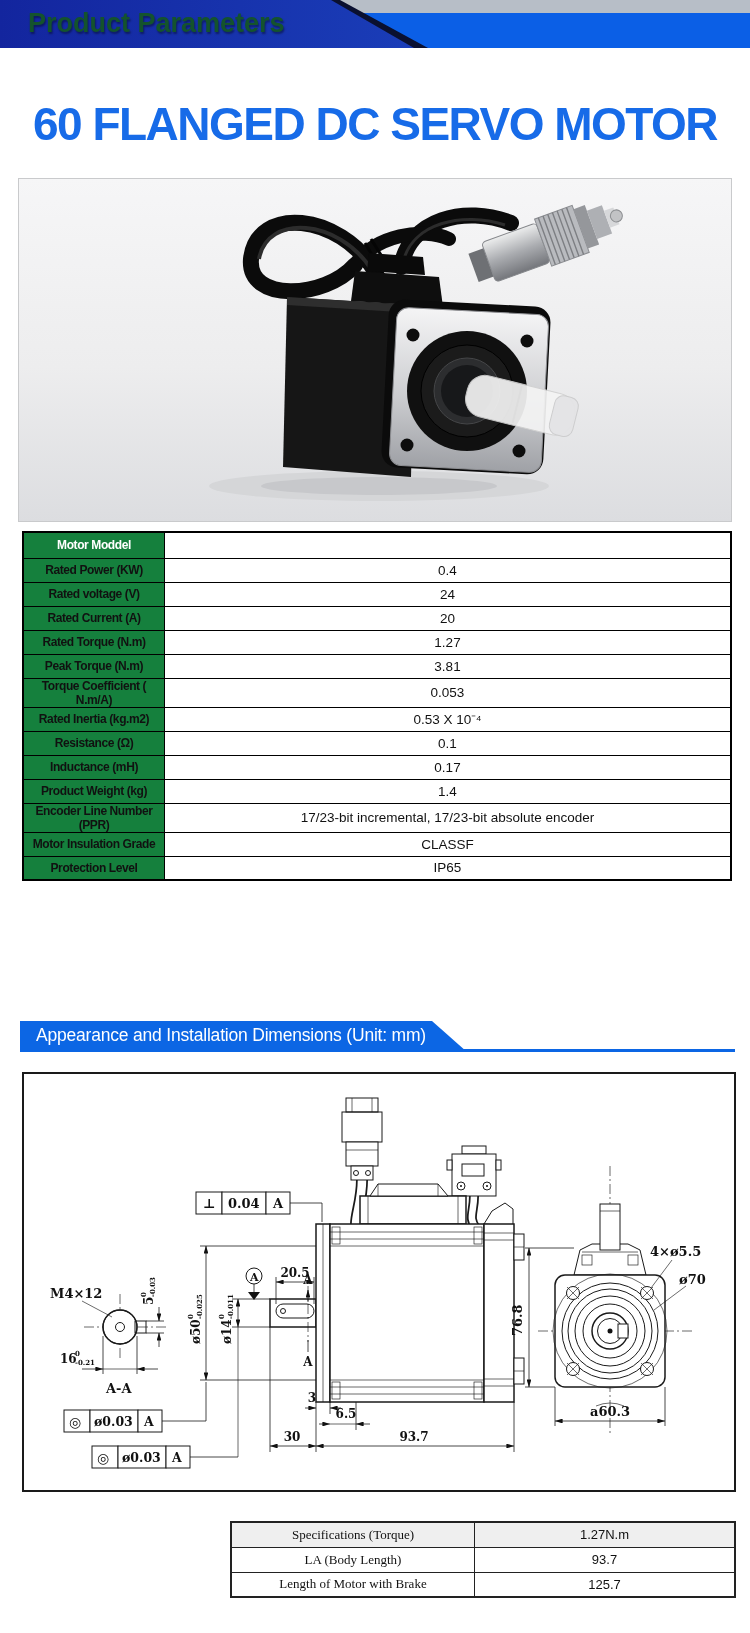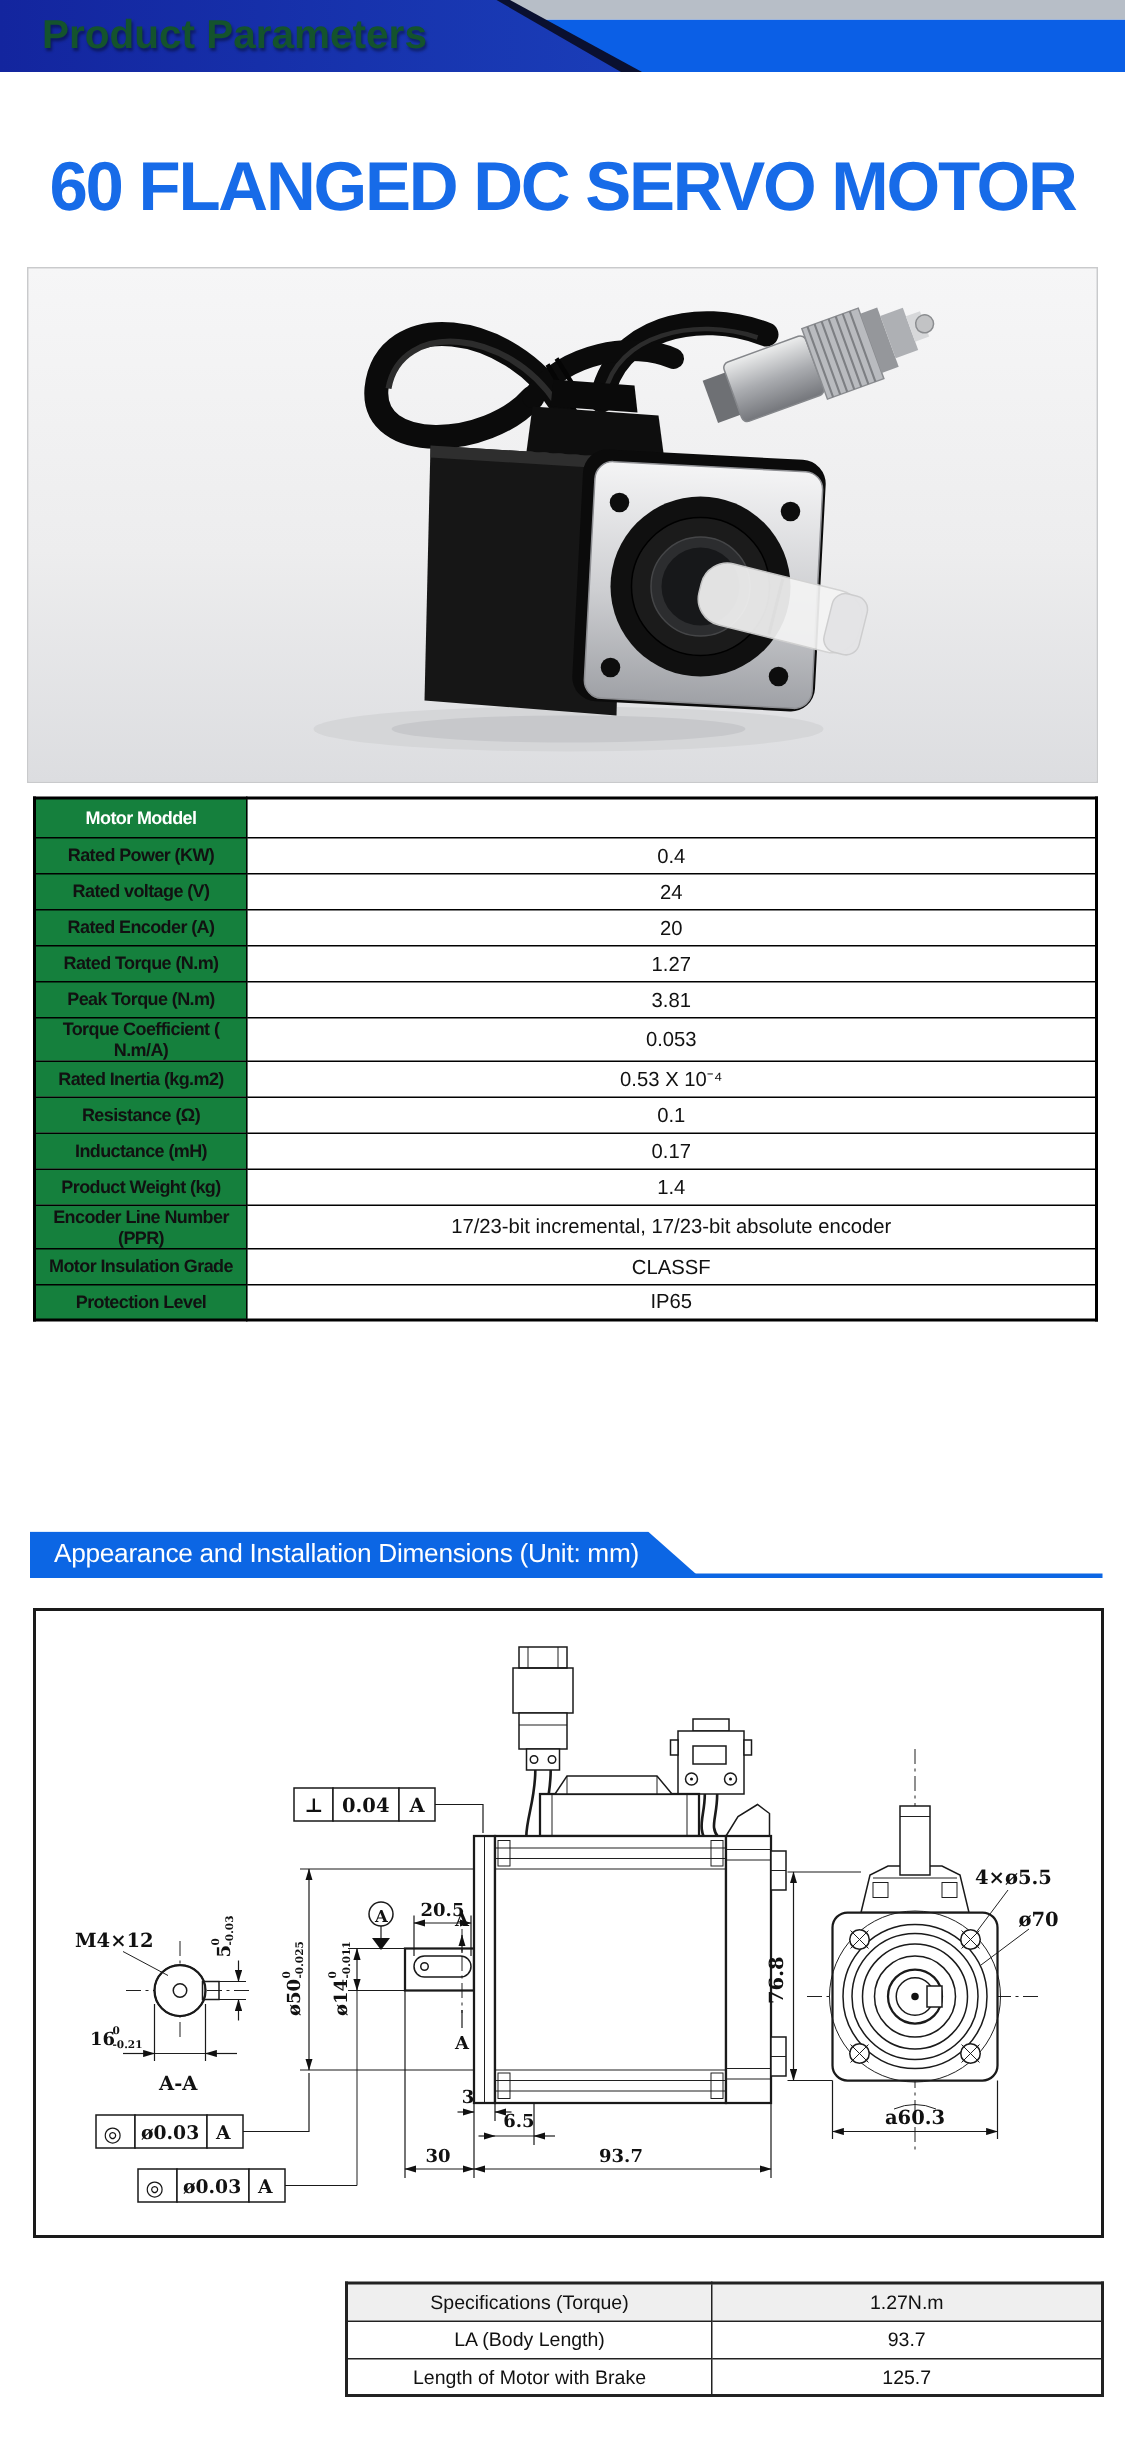--- a/index.html
+++ b/index.html
@@ -46,21 +46,21 @@
   .drawing text{font-family:"DejaVu Serif","DejaVu Sans",serif;font-weight:bold;fill:#111;}
   .ln{stroke:#1a1a1a;stroke-width:1;fill:none;}
   .thk{stroke:#1a1a1a;stroke-width:1.5;fill:none;}
   .thin{stroke:#1a1a1a;stroke-width:0.65;fill:none;}
   .dim{stroke:#1a1a1a;stroke-width:0.8;fill:none;}
   .cl{stroke:#1a1a1a;stroke-width:0.65;fill:none;stroke-dasharray:10 3 2 3;}
   .wfill{fill:#fff;}
   
   .dim-table{position:absolute;top:1521px;left:230px;width:506px;border:2px solid #222;table-layout:fixed;}
   .dim-table td{border:1px solid #222;text-align:center;vertical-align:middle;font-size:13px;color:#111;background:#fff;}
-  .dim-table td.lab{width:240px;}
+  .dim-table td.lab{width:240px;font-family:Liberation Serif, serif;}
   .dim-table tr{height:25px;}
   .dim-table tr.head td{background:#efefef;}
 </style>
 </head>
 <body>
 
 <div class="banner1">
   <div class="blue"></div>
   <div class="gray"></div>
   <div class="navy-shadow"></div>
@@ -142,21 +142,21 @@
   <tbody id="spec-body">
       <tr>
         <td class="lab">Rated Power (KW)</td>
         <td class="val">0.4</td>
       </tr>
       <tr>
         <td class="lab">Rated voltage (V)</td>
         <td class="val">24</td>
       </tr>
       <tr>
-        <td class="lab">Rated Encoder (A)</td>
+        <td class="lab">Rated Current (A)</td>
         <td class="val">20</td>
       </tr>
       <tr>
         <td class="lab">Rated Torque (N.m)</td>
         <td class="val">1.27</td>
       </tr>
       <tr>
         <td class="lab">Peak Torque (N.m)</td>
         <td class="val">3.81</td>
       </tr>

